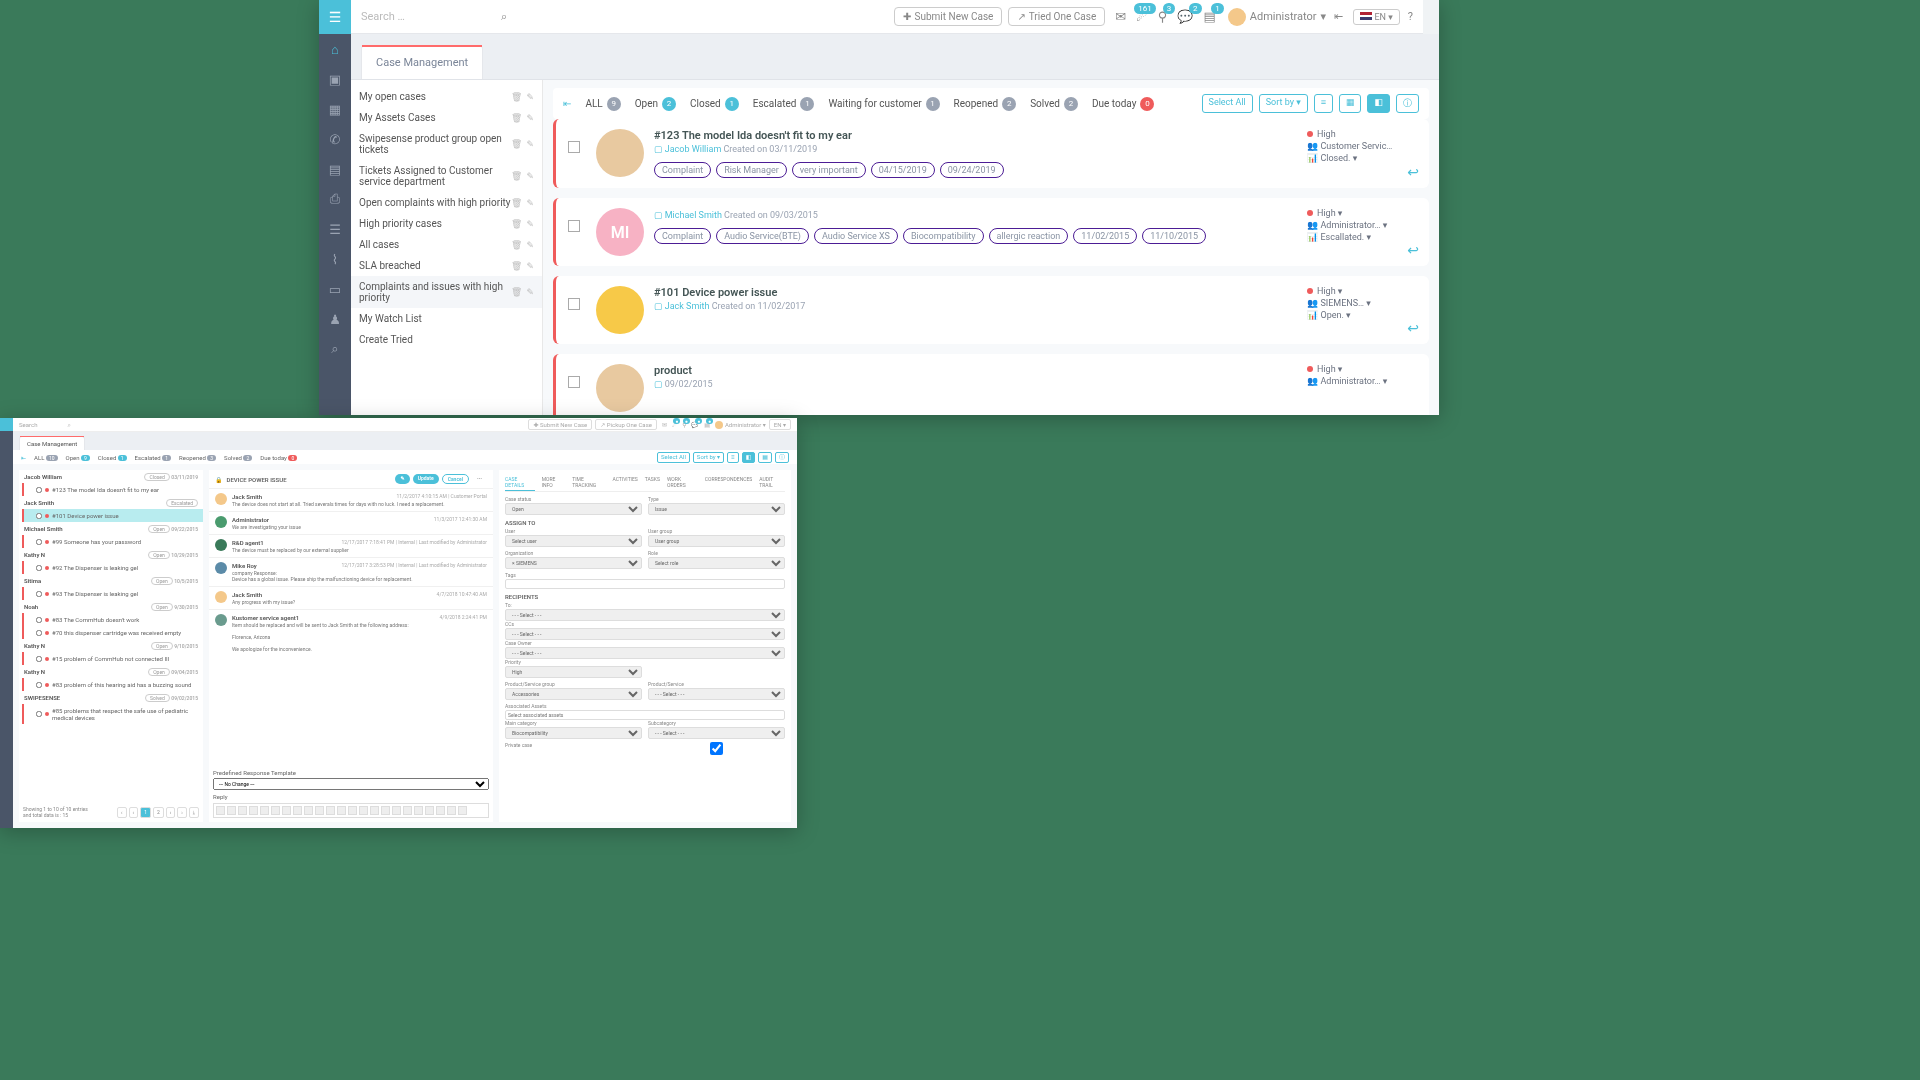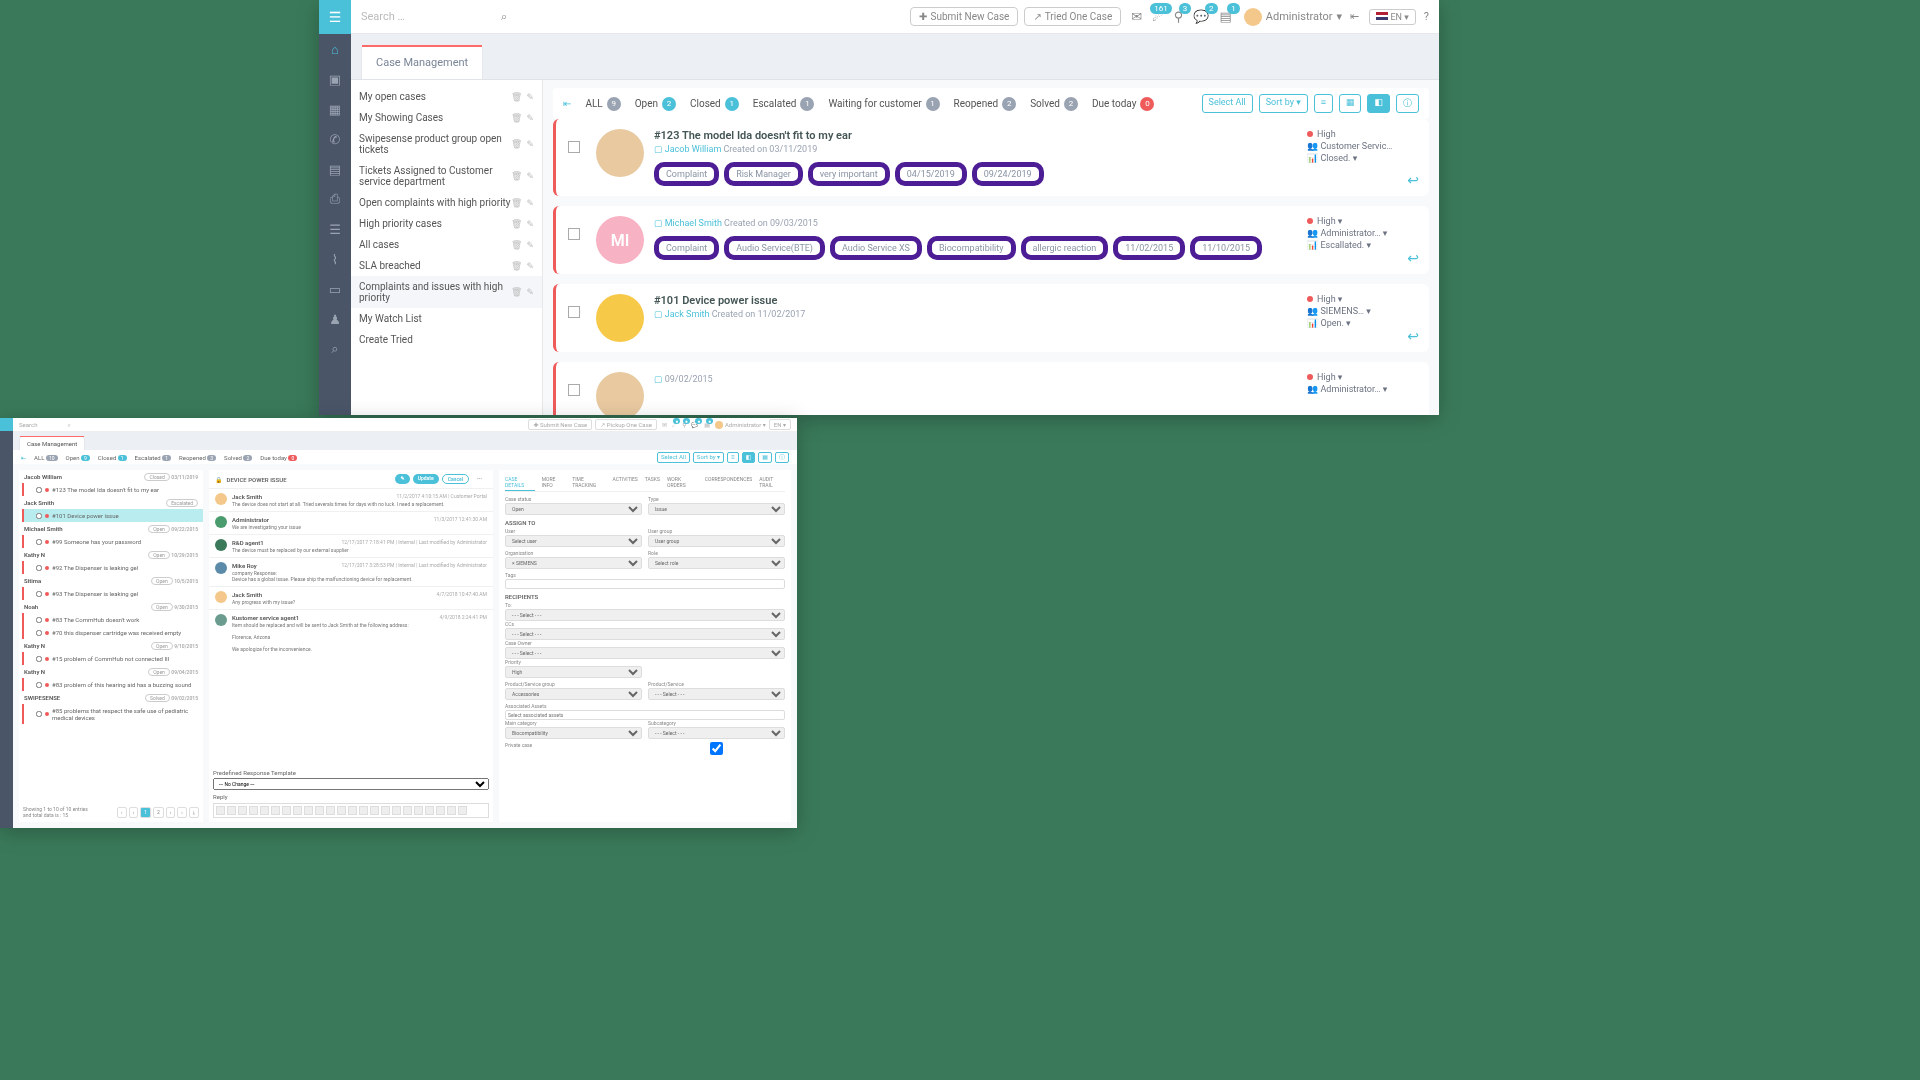--- a/index.html
+++ b/index.html
@@ -3,21 +3,21 @@
 <meta charset="utf-8">
 <style>
 *{box-sizing:border-box;margin:0;padding:0;font-family:-apple-system,BlinkMacSystemFont,"Segoe UI",Roboto,sans-serif}
 body{background:#3a7a5a;width:1920px;height:1080px;overflow:hidden;position:relative}
 
 .app-main{position:absolute;left:319px;top:0;width:1120px;height:415px;background:#f0f3f5;overflow:hidden;box-shadow:0 4px 20px rgba(0,0,0,.25)}
 .sidebar-nav{position:absolute;left:0;top:0;width:32px;height:100%;background:#4a5568;display:flex;flex-direction:column;align-items:center;padding-top:0}
 .sidebar-nav .hamburger{width:32px;height:34px;background:#4bc0d9;display:flex;align-items:center;justify-content:center;color:#fff;font-size:14px}
 .sidebar-nav .nav-icon{width:32px;height:30px;display:flex;align-items:center;justify-content:center;color:#9aa3b2;font-size:13px;cursor:pointer}
 .sidebar-nav .nav-icon.active{color:#4bc0d9}
-.topbar{position:absolute;left:32px;top:0;right:0;height:34px;background:#fff;border-bottom:1px solid #e5e7eb;display:flex;align-items:center;padding:0 10px;font-size:11px;color:#888}
+.topbar{position:absolute;left:32px;top:0;right:16px;height:34px;background:#fff;border-bottom:1px solid #e5e7eb;display:flex;align-items:center;padding:0 10px;font-size:11px;color:#888}
 .topbar .search{flex:0 0 90px;color:#bbb}
 .topbar .spacer{flex:1}
 .topbar .btn{border:1px solid #ccc;border-radius:4px;padding:3px 8px;margin-left:6px;color:#888;font-size:10px;cursor:pointer;display:inline-flex;align-items:center;gap:3px}
 .topbar .ico-badge{position:relative;margin-left:10px;color:#888;font-size:13px;cursor:pointer}
 .topbar .ico-badge .badge{position:absolute;top:-6px;right:-8px;background:#4bc0d9;color:#fff;border-radius:8px;font-size:8px;padding:1px 4px}
 .topbar .user{margin-left:12px;display:flex;align-items:center;gap:4px;cursor:pointer}
 .topbar .avatar{width:18px;height:18px;border-radius:50%;background:#f4c88a}
 .topbar .lang{margin-left:10px;border:1px solid #ccc;border-radius:3px;padding:2px 6px;font-size:9px;cursor:pointer}
 .topbar .lang .flag{display:inline-block;width:12px;height:8px;background:linear-gradient(#b22234 0 33%,#fff 33% 66%,#3c3b6e 66%)}
 .tabbar{position:absolute;left:32px;top:34px;right:0;height:46px;background:#eceff3;border-bottom:1px solid #e0e3e8;padding:0 10px;display:flex;align-items:end}
@@ -43,21 +43,21 @@
 .case-card{background:#fff;border-radius:6px;margin-bottom:10px;padding:10px 12px 10px 40px;position:relative;border-left:3px solid #ef5b5b;display:flex;gap:10px}
 .case-card .chk{position:absolute;left:12px;top:22px;width:12px;height:12px;border:1px solid #aaa;cursor:pointer}
 .case-card .av{width:48px;height:48px;border-radius:50%;background:#e8c9a0;flex-shrink:0}
 .case-card .av.pink{background:#f7b2c4;display:flex;align-items:center;justify-content:center;color:#fff;font-weight:600;font-size:16px}
 .case-card .av.yellow{background:#f7c948}
 .case-card .body{flex:1}
 .case-card .title{font-size:11px;color:#455;font-weight:600}
 .case-card .meta{font-size:9px;color:#9aa3b2;margin-top:2px}
 .case-card .meta .nm{color:#4bc0d9}
 .case-card .tags{margin-top:8px;display:flex;gap:5px;flex-wrap:wrap}
-.case-card .tags .tg{border:5px solid #4c1d95;border-radius:10px;padding:2px 7px;font-size:9px;color:#8a94a4;cursor:pointer}
+.case-card .tags .tg{border:1px solid #4c1d95;border-radius:10px;padding:2px 7px;font-size:9px;color:#8a94a4;cursor:pointer}
 .case-card .side{width:110px;font-size:9px;color:#6b7280}
 .case-card .side .row{display:flex;align-items:center;gap:4px;margin-bottom:2px}
 .case-card .side .dot{width:6px;height:6px;border-radius:50%;background:#ef5b5b}
 .case-card .reply{position:absolute;right:10px;bottom:8px;color:#4bc0d9;font-size:14px;cursor:pointer}
 
 .app-detail{position:absolute;left:0;top:418px;width:797px;height:410px;background:#f7f9fb;overflow:hidden;box-shadow:0 4px 20px rgba(0,0,0,.25);font-size:7px;color:#555}
 .app-detail .d-side{position:absolute;left:0;top:0;width:13px;height:100%;background:#4a5568}
 .app-detail .d-side .hb{width:13px;height:13px;background:#4bc0d9}
 .app-detail .d-side .ic{width:13px;height:12px}
 .app-detail .d-top{position:absolute;left:13px;top:0;right:0;height:14px;background:#fff;border-bottom:1px solid #eee;display:flex;align-items:center;padding:0 6px;color:#aaa;font-size:6px}
@@ -153,21 +153,21 @@
   <div class="content">
     <div class="filters-col" id="filters-col">
         <div class="filter-row">
           <span>My open cases</span>
           <span class="acts">
             <span>🗑</span>
             <span>✎</span>
           </span>
         </div>
         <div class="filter-row">
-          <span>My Showing Cases</span>
+          <span>My Assets Cases</span>
           <span class="acts">
             <span>🗑</span>
             <span>✎</span>
           </span>
         </div>
         <div class="filter-row">
           <span>Swipesense product group open tickets</span>
           <span class="acts">
             <span>🗑</span>
             <span>✎</span>
@@ -303,20 +303,21 @@
       <div class="row"><span class="dot"></span> High ▾</div>
       <div class="row">👥 SIEMENS… ▾</div>
       <div class="row">📊 Open. ▾</div>
     </div>
     <span class="reply">↩</span>
           </div>
           <div class="case-card">
             <span class="chk"></span>
             <div class="av "></div>
     <div class="body">
+              <div class="title">product</div>
     <div class="meta"><span style="color:#4bc0d9">▢</span> <span class="nm"></span> 09/02/2015</div>
     <div class="tags"></div>
             </div>
     <div class="side">
       <div class="row"><span class="dot"></span> High ▾</div>
       <div class="row">👥 Administrator… ▾</div>
 
     </div>
     </div>
         </div>

